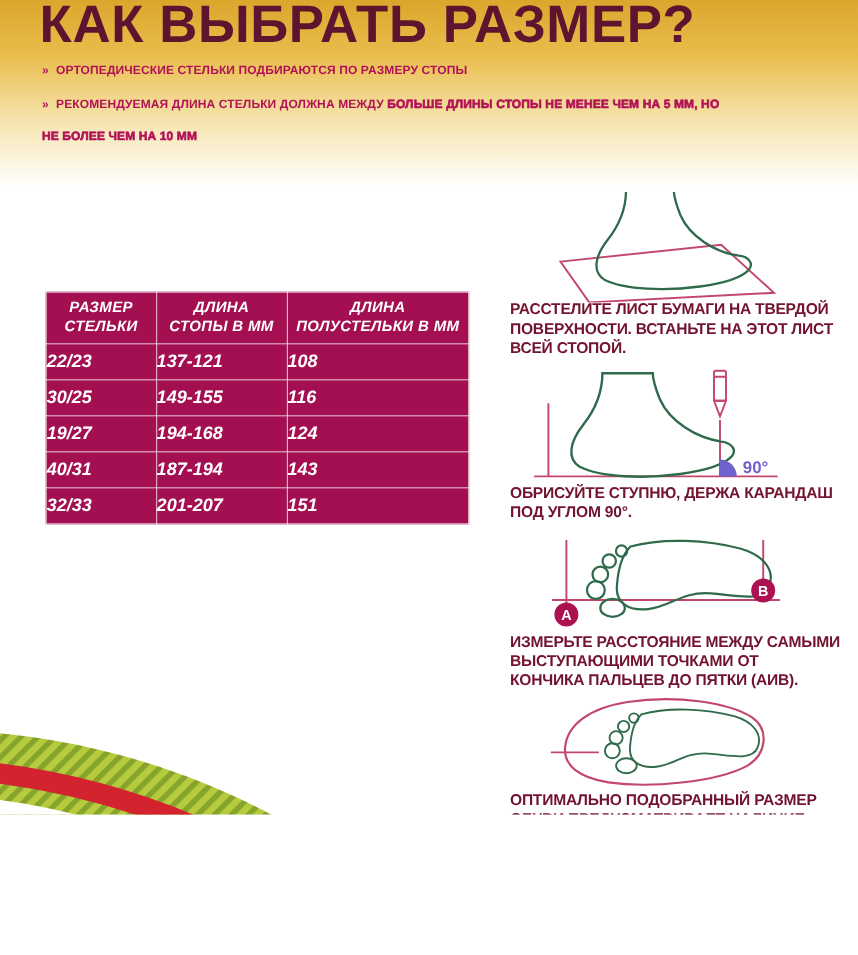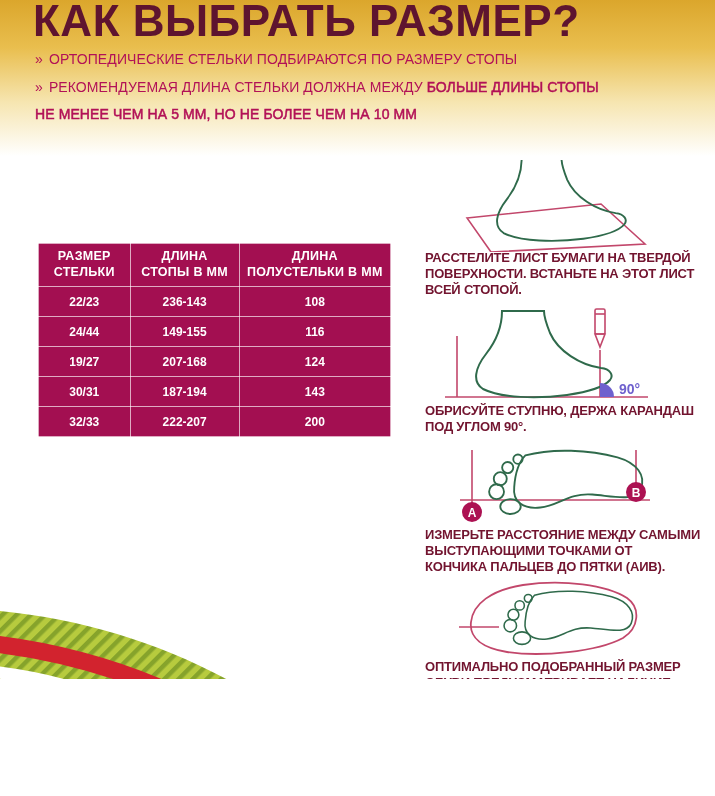--- a/index.html
+++ b/index.html
@@ -9,36 +9,37 @@
     font-family:"Liberation Sans",sans-serif;
     background:linear-gradient(to bottom,#DBA62C 0%,#E9BE4E 7%,#F6E5B0 15%,#FFFFFF 23%);
   }
   
   .title{
     position:absolute;left:33px;top:-4px;margin:0;
     font-size:44px;line-height:50px;font-weight:bold;letter-spacing:.5px;
     color:#5E142F;white-space:nowrap;
   }
   .bullets{position:absolute;left:35px;top:46px;width:578px;
-    font-size:14px;line-height:27.5px;font-weight:normal;color:#B21157;letter-spacing:.1px;}
+    font-size:10px;line-height:27.5px;font-weight:bold;color:#B21157;letter-spacing:.1px;}
   .bullet-line{margin:0;}
   .marker{margin-right:6px;}
   .heavier{-webkit-text-stroke:.5px currentColor;}
   
   .size-table{
     position:absolute;left:38px;top:243px;width:353px;
-    border-collapse:collapse;background:#A30F51;color:#fff;text-align:center;
+    border-collapse:collapse;background:#A30F51;color:#fff;
     border:1px solid rgba(255,255,255,.65);
+    font-style:italic;
   }
   .size-table th,.size-table td{border:1px solid rgba(255,255,255,.65);}
   .size-table th{
     font-size:12.5px;line-height:1.25;font-weight:bold;letter-spacing:.3px;
     padding:5px 2px 6px;white-space:pre-line;vertical-align:middle;
   }
-  .size-table td{font-size:12px;font-weight:bold;height:30px;padding:0;}
+  .size-table td{font-size:15px;font-weight:bold;height:30px;padding:0;}
   .col-1{width:26%;} .col-2{width:31%;} .col-3{width:43%;}
   
   .step-text{
     position:absolute;left:425px;width:292px;margin:0;
     font-size:13px;line-height:16px;font-weight:bold;letter-spacing:-.2px;
     color:#72142F;white-space:pre-line;
   }
   .step-icon{position:absolute;}
   #icon1{left:455px;top:160px;} #text1{top:250px;}
   #icon2{left:443px;top:306px;} #text2{top:403px;}
@@ -83,42 +84,42 @@
 СТЕЛЬКИ</th>
         <th class="col-2">ДЛИНА
 СТОПЫ В ММ</th>
         <th class="col-3">ДЛИНА
 ПОЛУСТЕЛЬКИ В ММ</th>
       </tr>
     </thead>
     <tbody>
         <tr>
           <td>22/23</td>
-          <td>236-143</td>
+          <td>137-121</td>
           <td>108</td>
         </tr>
         <tr>
-          <td>24/44</td>
+          <td>30/25</td>
           <td>149-155</td>
           <td>116</td>
         </tr>
         <tr>
           <td>19/27</td>
-          <td>207-168</td>
+          <td>194-168</td>
           <td>124</td>
         </tr>
         <tr>
-          <td>30/31</td>
+          <td>40/31</td>
           <td>187-194</td>
           <td>143</td>
         </tr>
         <tr>
           <td>32/33</td>
-          <td>222-207</td>
-          <td>200</td>
+          <td>201-207</td>
+          <td>151</td>
         </tr>
       </tbody>
   </table>
 
   <svg id="icon1" class="step-icon" width="200" height="92" viewBox="0 0 200 92">
     <defs>
       <g id="foot-side">
         <path d="M47,1 C47,17 42,30 31,44 C20,58 17,72 28,79 C46,88 82,89 112,85 C133,82 149,77 155,70 C159,65 155,59 146,58 C125,55 103,41 95,23 C91,13 89,5 89,1 Z" fill="none" stroke="#2F6A4B" stroke-width="2"></path>
       </g>
     </defs>

